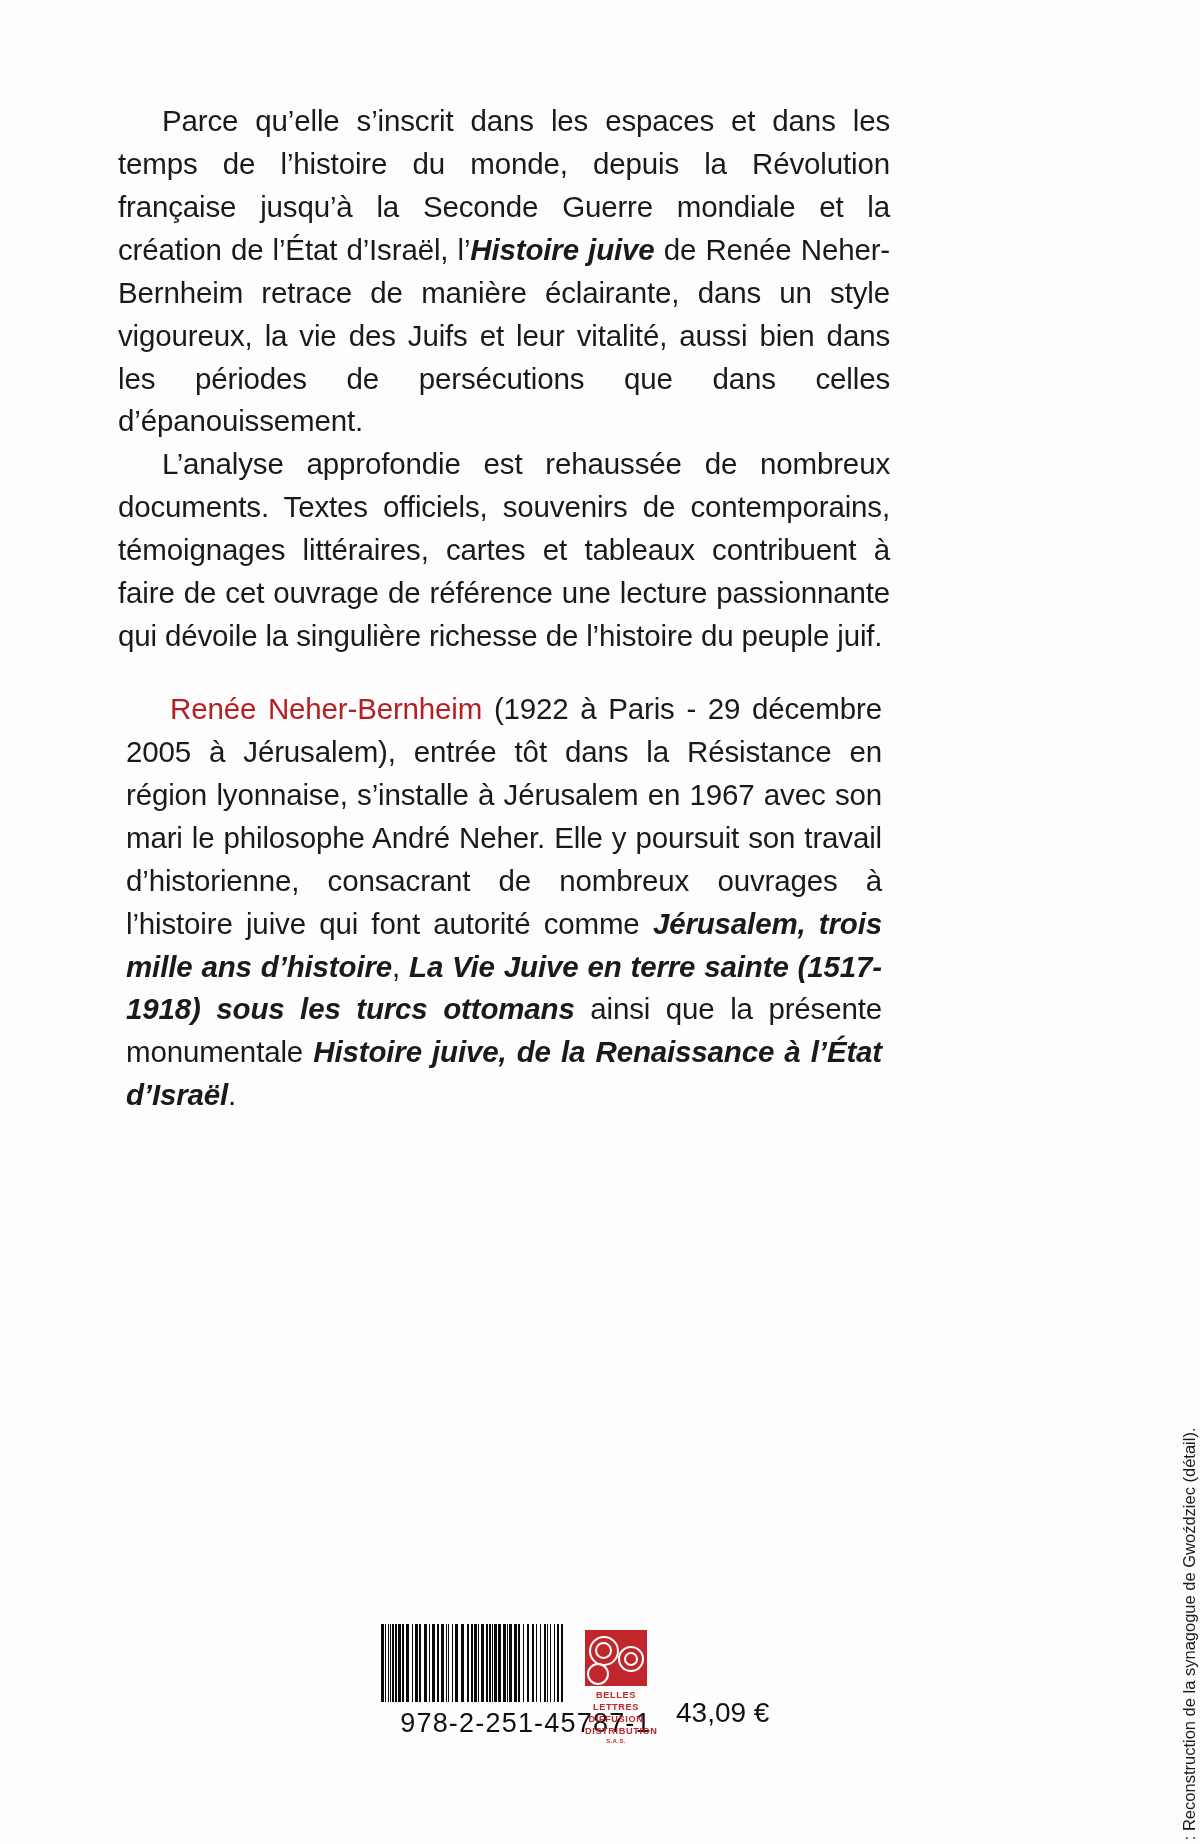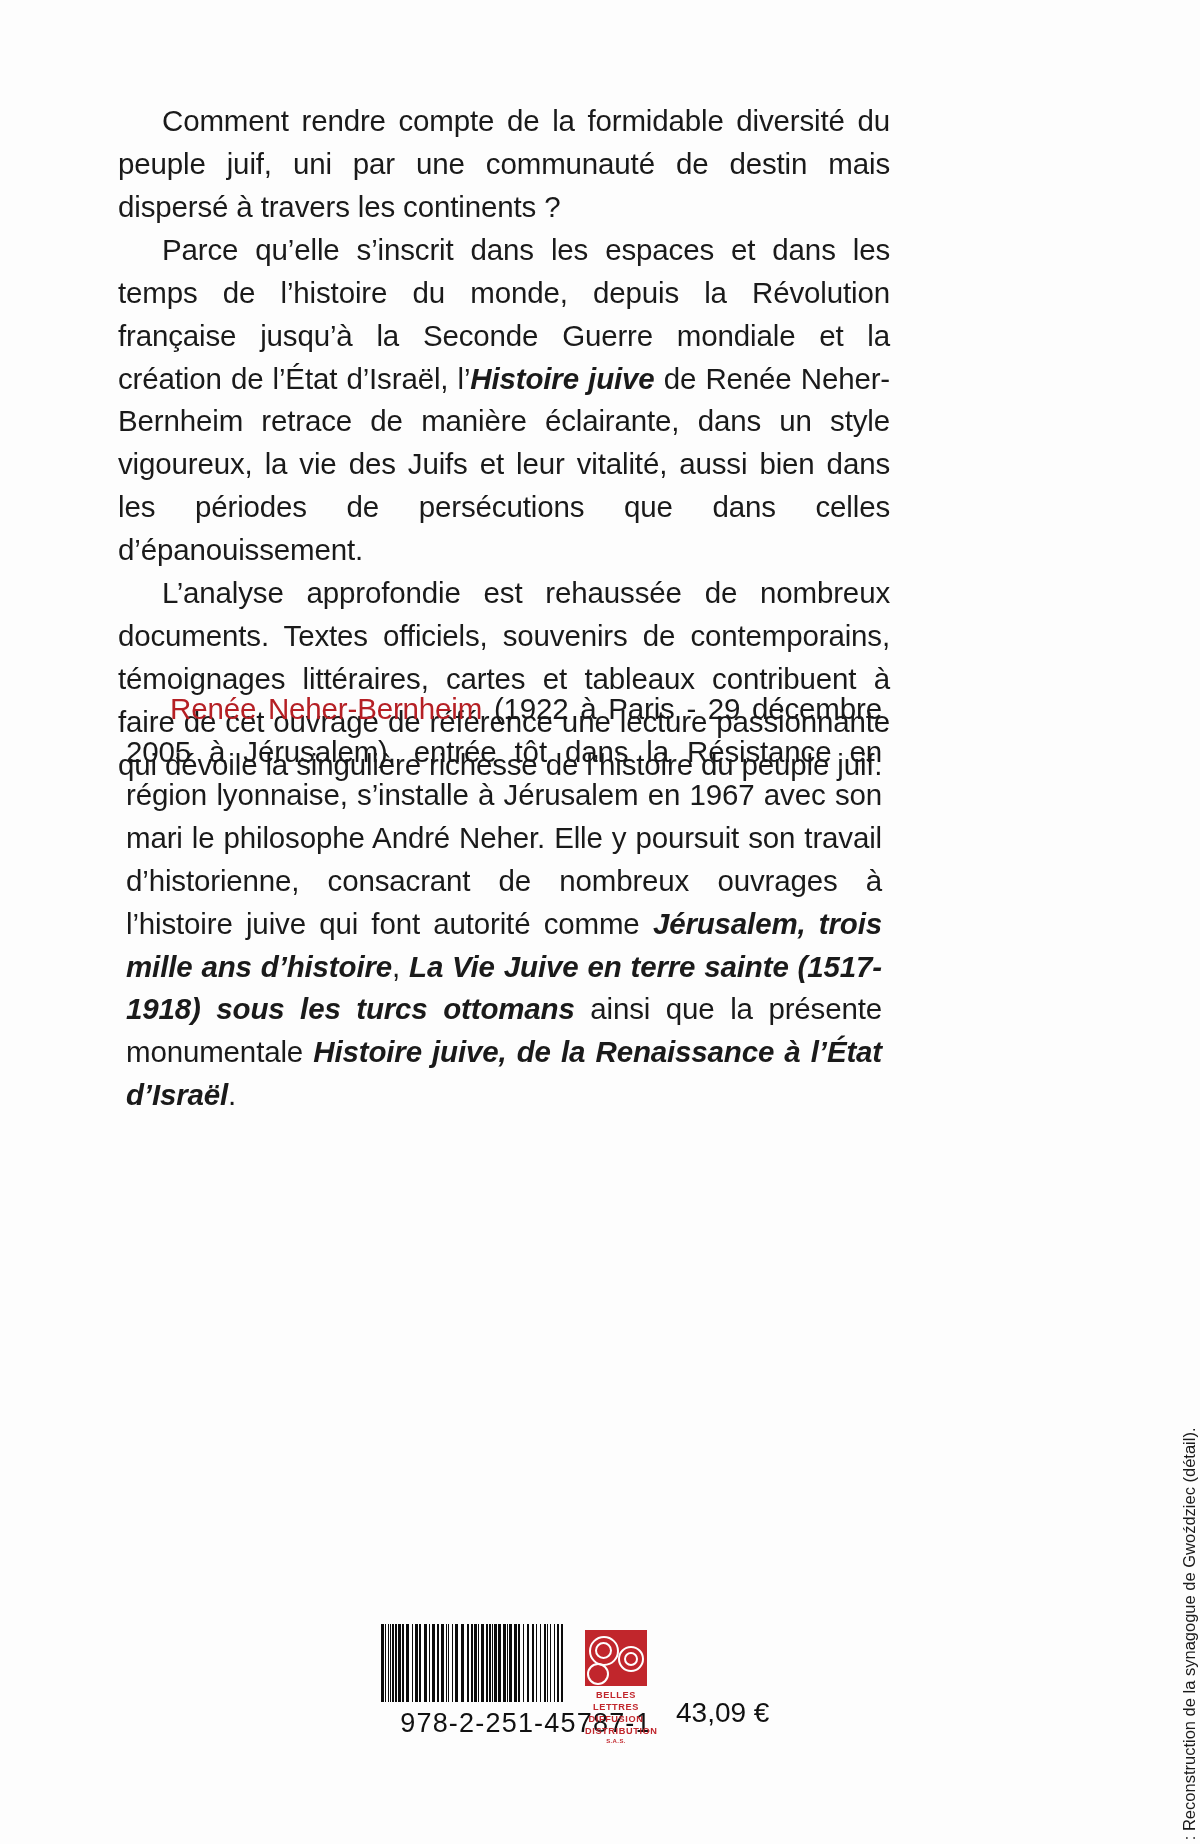--- a/index.html
+++ b/index.html
@@ -158,21 +158,20 @@
     font-size: 6px;
     letter-spacing: 0.4px;
   }
 </style>
 </head>
 <body>
 
 <div class="page">
 
   <div class="blurb">
-    <p><span>Comment rendre compte de la formidable diversité du peuple juif, uni par une communauté de destin mais dispersé à travers les continents ?</span></p>
     <p><span>Parce qu’elle s’inscrit dans les espaces et dans les temps de l’histoire du monde, depuis la Révolution française jusqu’à la Seconde Guerre mondiale et la création de l’État d’Israël, l’</span><span class="italic">Histoire juive</span><span> de Renée Neher-Bernheim retrace de manière éclairante, dans un style vigoureux, la vie des Juifs et leur vitalité, aussi bien dans les périodes de persécutions que dans celles d’épanouissement.</span></p>
     <p><span>L’analyse approfondie est rehaussée de nombreux documents. Textes officiels, souvenirs de contemporains, témoignages littéraires, cartes et tableaux contribuent à faire de cet ouvrage de référence une lecture passionnante qui dévoile la singulière richesse de l’histoire du peuple juif.</span></p>
   </div>
 
   <div class="bio">
     <p><span class="author-name">Renée Neher-Bernheim</span><span> (1922 à Paris - 29 décembre 2005 à Jérusalem), entrée tôt dans la Résistance en région lyonnaise, s’installe à Jérusalem en 1967 avec son mari le philosophe André Neher. Elle y poursuit son travail d’historienne, consacrant de nombreux ouvrages à l’histoire juive qui font autorité comme </span><span class="italic">Jérusalem, trois mille ans d’histoire</span><span>, </span><span class="italic">La Vie Juive en terre sainte (1517-1918) sous les turcs ottomans</span><span> ainsi que la présente monumentale </span><span class="italic">Histoire juive, de la Renaissance à l’État d’Israël</span><span>.</span></p>
   </div>
 
 
   <div class="credit">Illustration : Reconstruction de la synagogue de Gwoździec (détail). Varsovie, Musée POLIN de l’Histoire des Juifs polonais.</div>

